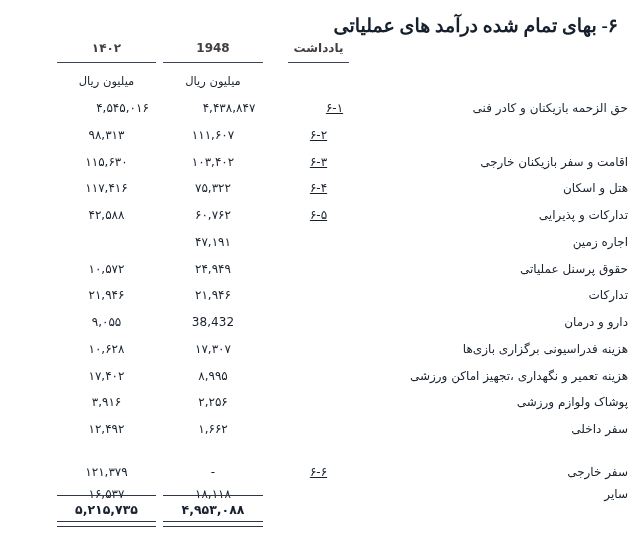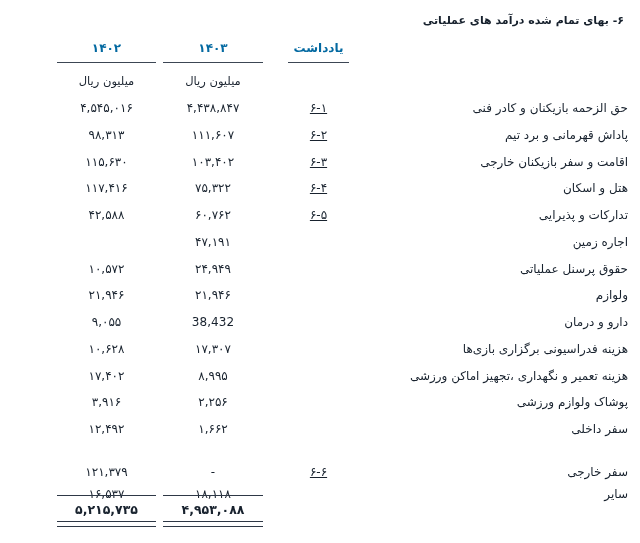--- a/index.html
+++ b/index.html
@@ -21,42 +21,43 @@
   .page {
     position: absolute;
     inset: 0;
     background: #ffffff;
   }
 
   
   .note-title {
     position: absolute;
     top: 14px;
-    right: 16px;
-    font-size: 11px;
+    right: 22px;
+    font-size: 19px;
     font-weight: 700;
     letter-spacing: 0.2px;
     color: #16202c;
     white-space: nowrap;
     direction: rtl;
+    font-family: Liberation Serif, serif;
   }
 
   
   
   .col-1402 { left: 57px;  width: 99px; }
   .col-1403 { left: 163px; width: 100px; }
   .col-note { left: 288px; width: 61px; }
 
   .hdr {
     position: absolute;
     top: 41px;
     text-align: center;
     font-size: 12px;
     font-weight: 700;
-    color: #0369a1;
+    color: #404040;
     direction: rtl;
   }
   .hdr-rule {
     position: absolute;
     top: 62px;
     height: 0;
     border-top: 1.6px solid #3c4654;
   }
 
   .unit {
@@ -124,42 +125,41 @@
   }
 </style>
 </head>
 <body>
 
 <div class="page">
 
   <div class="note-title">۶- بهای تمام شده درآمد های عملیاتی</div>
 
   <div class="hdr col-1402">۱۴۰۲</div>
-  <div class="hdr col-1403">۱۴۰۳</div>
+  <div class="hdr col-1403">1948</div>
   <div class="hdr col-note">یادداشت</div>
 
   <div class="hdr-rule col-1402"></div>
   <div class="hdr-rule col-1403"></div>
   <div class="hdr-rule col-note"></div>
 
   <div class="unit col-1402">میلیون ریال</div>
   <div class="unit col-1403">میلیون ریال</div>
 
   <div id="rows-host">
-      <div class="row" style="top: 100px;">
+      <div class="row" style="top: 100px; margin-left: 16px;">
         <div class="cell num col-1402">۴,۵۴۵,۰۱۶</div>
         <div class="cell col-1403 num">۴,۴۳۸,۸۴۷</div>
         <div class="cell note col-note">۶-۱</div>
         <div class="cell label">حق الزحمه بازیکنان و کادر فنی</div>
       </div>
       <div class="row" style="top: 126.75px;">
         <div class="cell num col-1402">۹۸,۳۱۳</div>
         <div class="cell col-1403 num">۱۱۱,۶۰۷</div>
         <div class="cell note col-note">۶-۲</div>
-        <div class="cell label">پاداش قهرمانی و برد تیم</div>
       </div>
       <div class="row" style="top: 153.5px;">
         <div class="cell num col-1402">۱۱۵,۶۳۰</div>
         <div class="cell col-1403 num">۱۰۳,۴۰۲</div>
         <div class="cell note col-note">۶-۳</div>
         <div class="cell label">اقامت و سفر بازیکنان خارجی</div>
       </div>
       <div class="row" style="top: 180.25px;">
         <div class="cell num col-1402">۱۱۷,۴۱۶</div>
         <div class="cell col-1403 num">۷۵,۳۲۲</div>
@@ -177,21 +177,21 @@
         <div class="cell label">اجاره زمین</div>
       </div>
       <div class="row" style="top: 260.5px;">
         <div class="cell num col-1402">۱۰,۵۷۲</div>
         <div class="cell col-1403 num">۲۴,۹۴۹</div>
         <div class="cell label">حقوق پرسنل عملیاتی</div>
       </div>
       <div class="row" style="top: 287.25px;">
         <div class="cell num col-1402">۲۱,۹۴۶</div>
         <div class="cell col-1403 num">۲۱,۹۴۶</div>
-        <div class="cell label">ولوازم</div>
+        <div class="cell label">تدارکات</div>
       </div>
       <div class="row" style="top: 314px;">
         <div class="cell num col-1402">۹,۰۵۵</div>
         <div class="cell col-1403 num">38,432</div>
         <div class="cell label">دارو و درمان</div>
       </div>
       <div class="row" style="top: 340.75px;">
         <div class="cell num col-1402">۱۰,۶۲۸</div>
         <div class="cell col-1403 num">۱۷,۳۰۷</div>
         <div class="cell label">هزینه  فدراسیونی برگزاری بازی‌ها</div>

